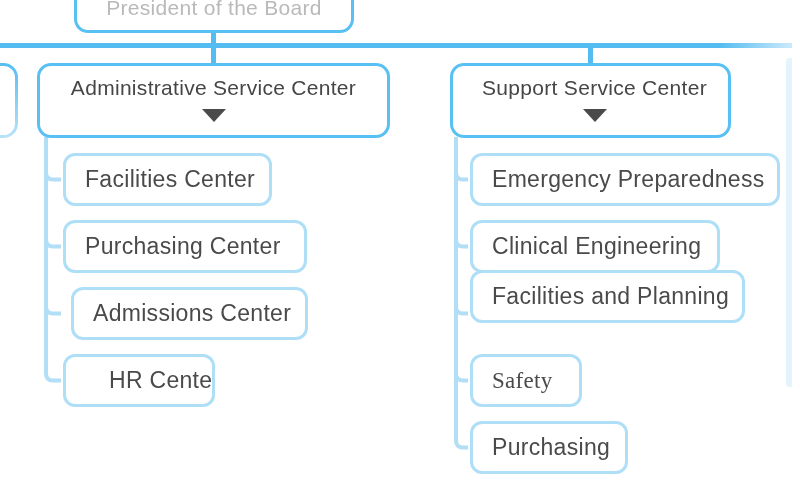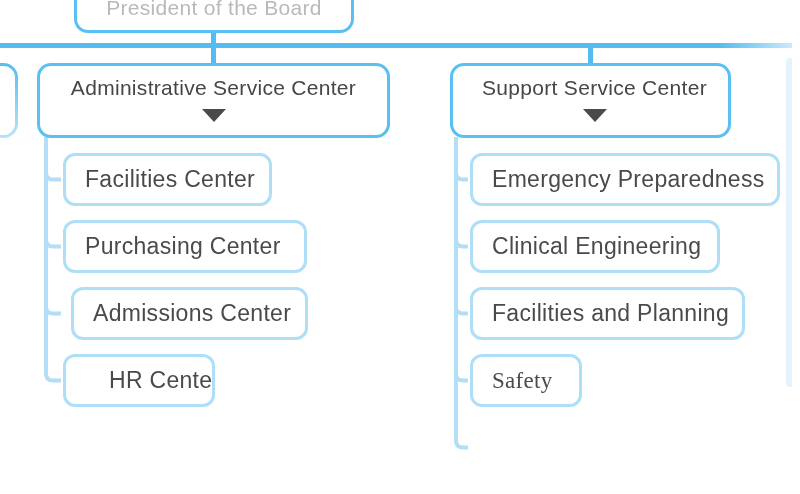--- a/index.html
+++ b/index.html
@@ -140,22 +140,25 @@
   <div class="node child" style="left:63px; top:354px; width:152px;padding-left:43px;">
     <span class="label">HR Center</span>
   </div>
 
   <div class="node child" style="left:470px; top:153px; width:310px;">
     <span class="label">Emergency Preparedness</span>
   </div>
   <div class="node child" style="left:470px; top:220px; width:250px;">
     <span class="label">Clinical Engineering</span>
   </div>
-  <div class="node child" style="left:470px; top:287px; width:275px;">
+  <div class="node child" style="left:470px; top:270px; width:275px;">
     <span class="label">Facilities and Planning</span>
   </div>
   <div class="node child" style="left:470px; top:354px; width:112px;font-family:Liberation Serif, serif;">
     <span class="label">Safety</span>
+  </div>
+  <div class="node child" style="left:470px; top:421px; width:158px;">
+    <span class="label">Purchasing</span>
   </div>
 
   <div class="scroll-thumb"></div>
 
 </div>
 
 </body></html>

